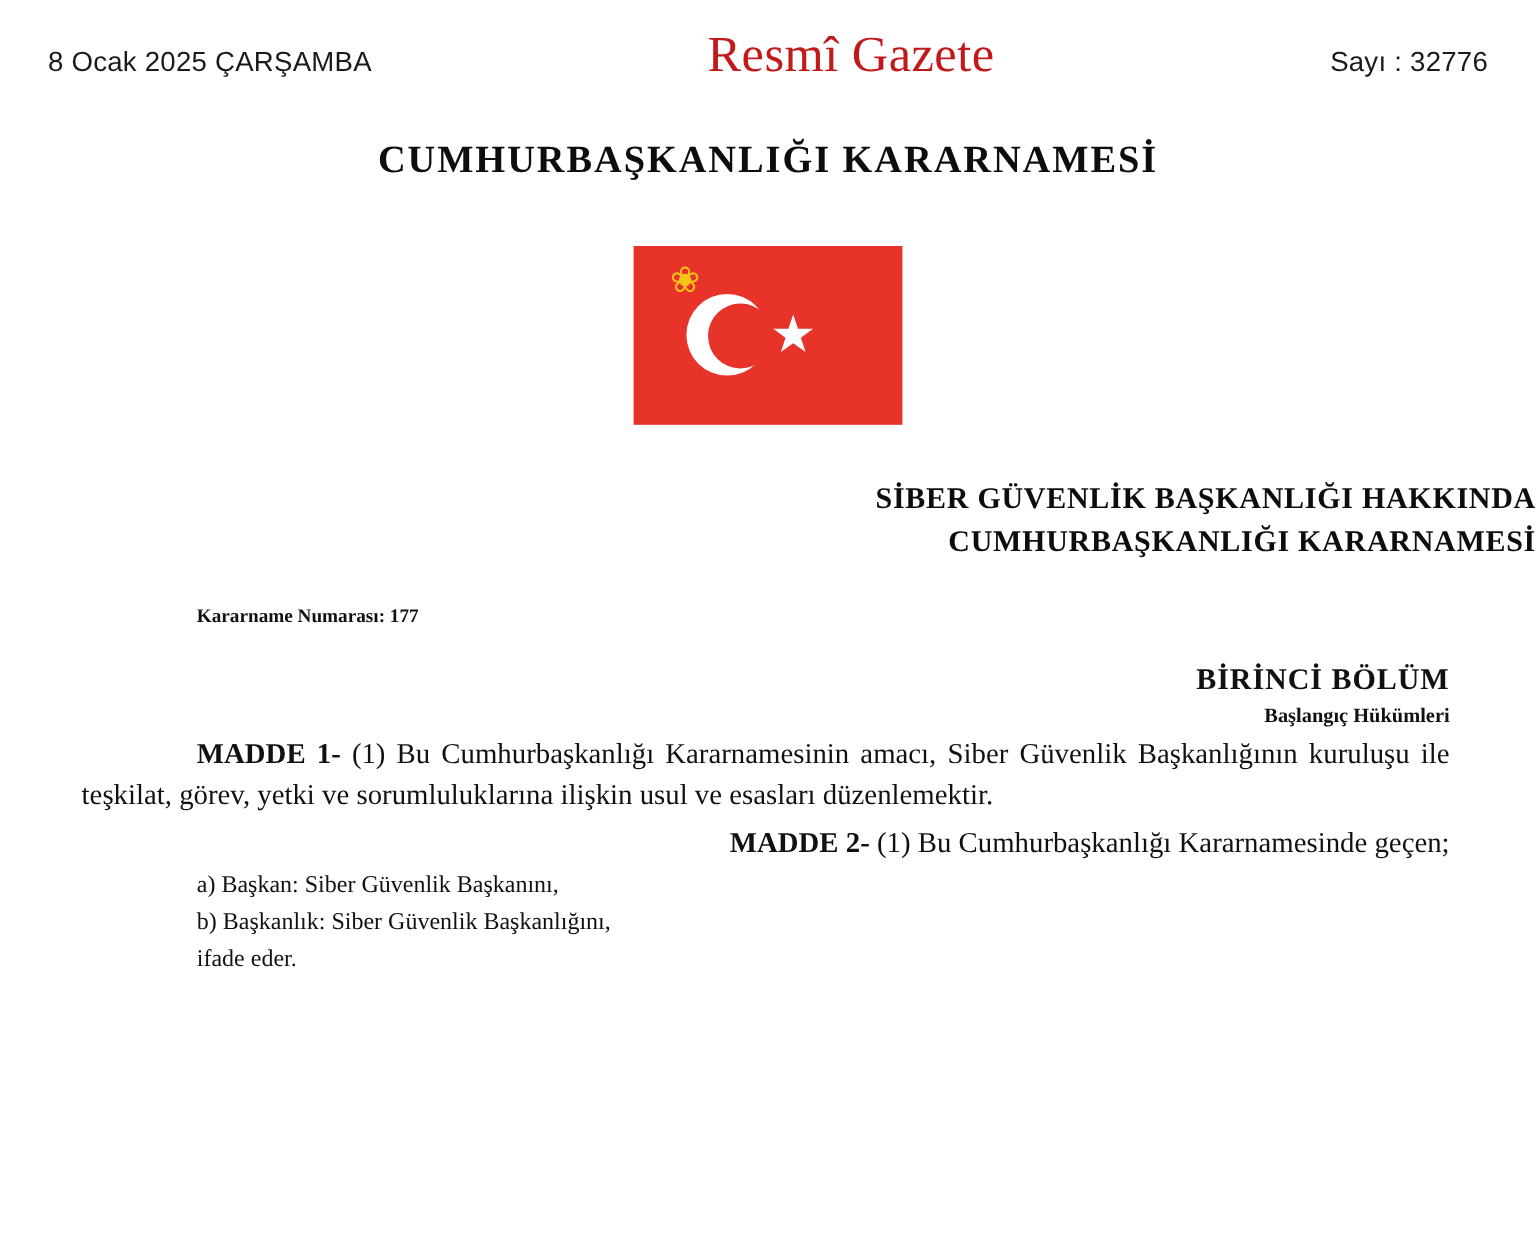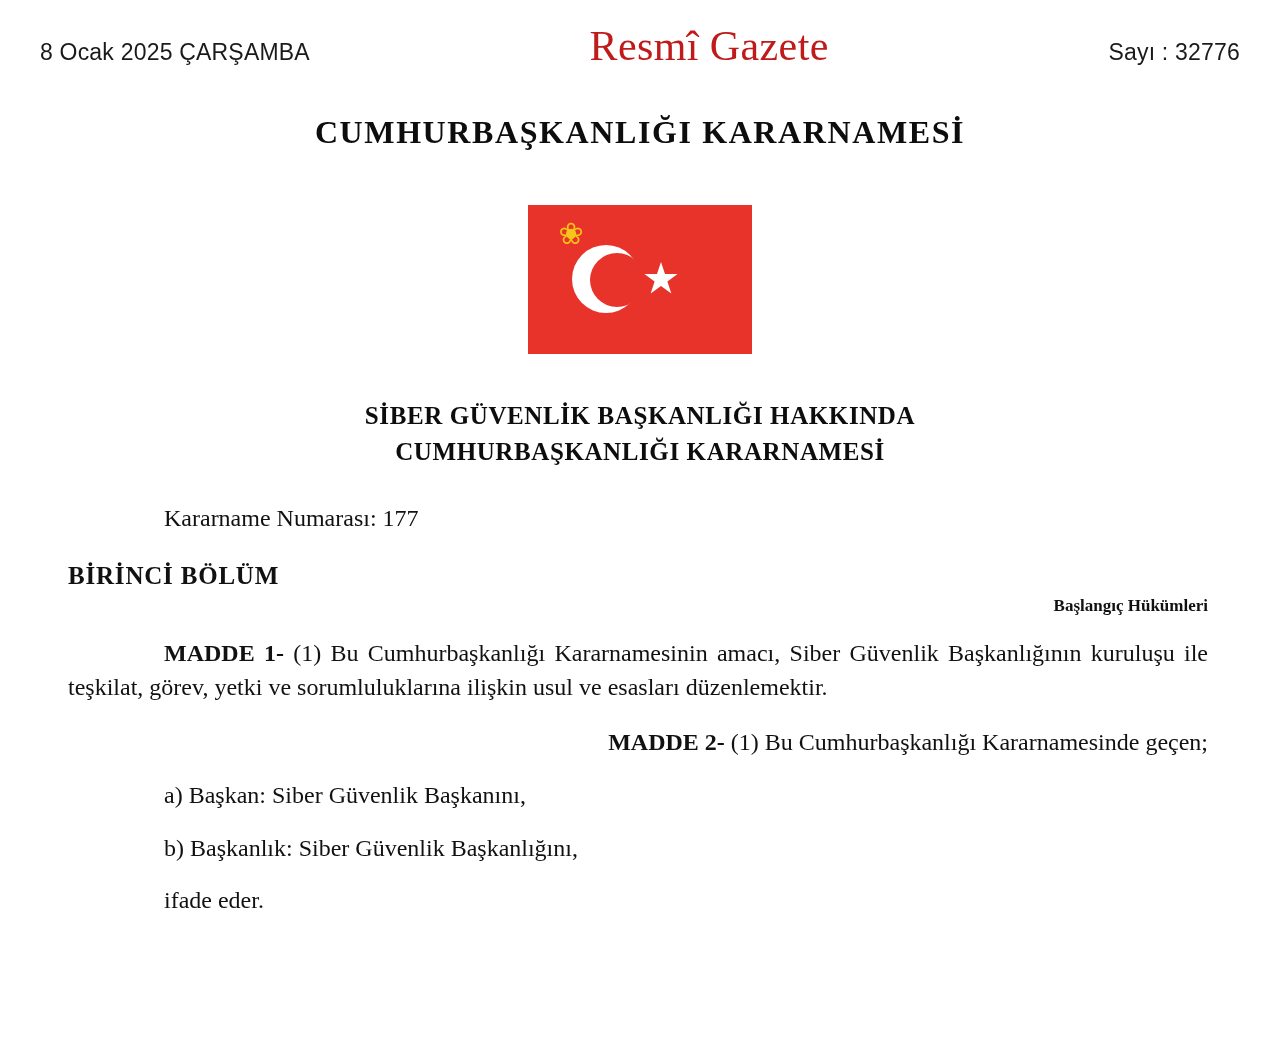--- a/index.html
+++ b/index.html
@@ -101,82 +101,82 @@
     width: 30px;
     height: 30px;
     color: #f5c518;
     font-size: 30px;
     line-height: 30px;
     text-align: center;
   }
 
   
   .sub-title {
-    text-align: center;
+    text-align: right;
     font-family: "Liberation Serif", serif;
     font-weight: bold;
     font-size: 25px;
     letter-spacing: 0.6px;
     margin-top: 44px;
     line-height: 1.45;
     color: #0d0d0d;
   }
 
   
   .content {
     padding: 0 72px 0 68px;
     box-sizing: border-box;
   }
   .decree-number {
     margin-top: 34px;
-    font-size: 24px;
-    font-weight: normal;
+    font-size: 16px;
+    font-weight: bold;
     padding-left: 96px;
   }
   .section-head {
-    text-align: left;
+    text-align: right;
     font-weight: bold;
     font-size: 25px;
     margin-top: 30px;
     letter-spacing: 0.8px;
   }
   .section-sub {
     text-align: right;
     font-weight: bold;
     font-size: 17px;
     margin-top: 6px;
   }
   .para-title {
     font-weight: bold;
     font-size: 23px;
     margin-top: 26px;
     padding-left: 96px;
   }
   .para {
     font-size: 24px;
     line-height: 1.45;
-    margin-top: 20px;
+    margin-top: 5px;
     text-align: justify;
     text-justify: inter-word;
   }
   .para .indent {
     display: inline-block;
     width: 96px;
   }
   .para b {
     font-weight: bold;
   }
   .para.no-justify {
     text-align: right;
   }
   .list-line {
-    font-size: 24px;
+    font-size: 20px;
     line-height: 1.45;
     padding-left: 96px;
-    margin-top: 18px;
+    margin-top: 2px;
   }
 </style>
 </head>
 <body>
 
 <div class="masthead">
   <div class="masthead-date">8 Ocak 2025 ÇARŞAMBA</div>
   <div class="masthead-title">Resmî Gazete</div>
   <div class="masthead-issue">Sayı : 32776</div>
 </div>

